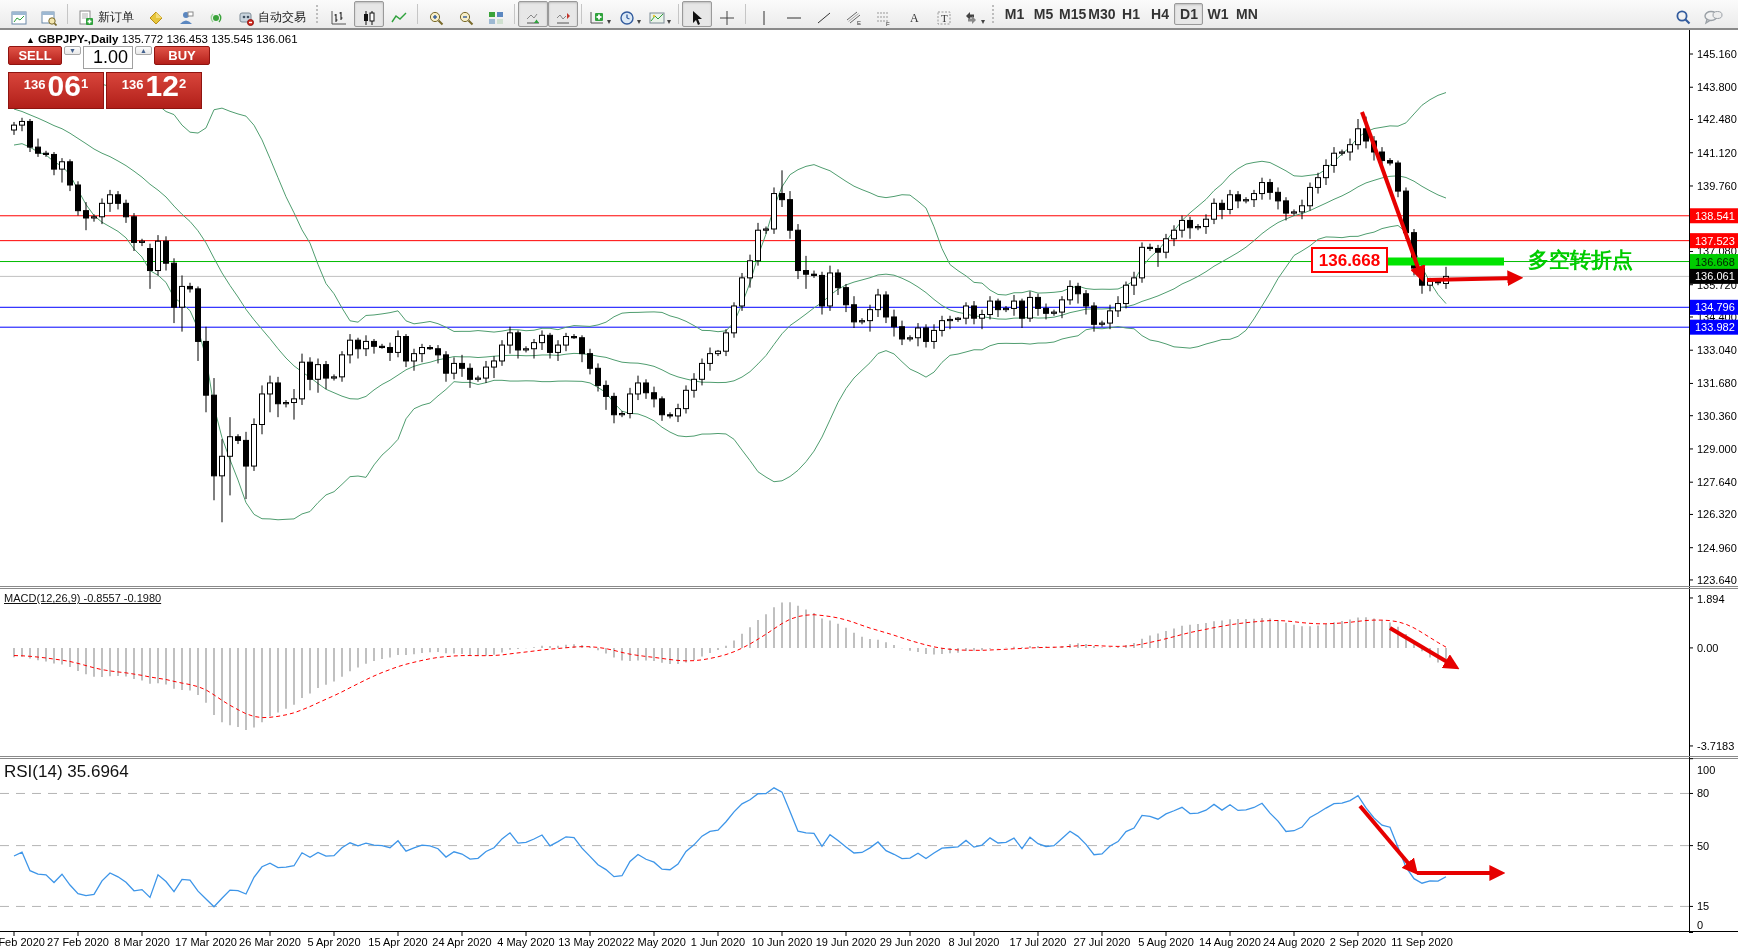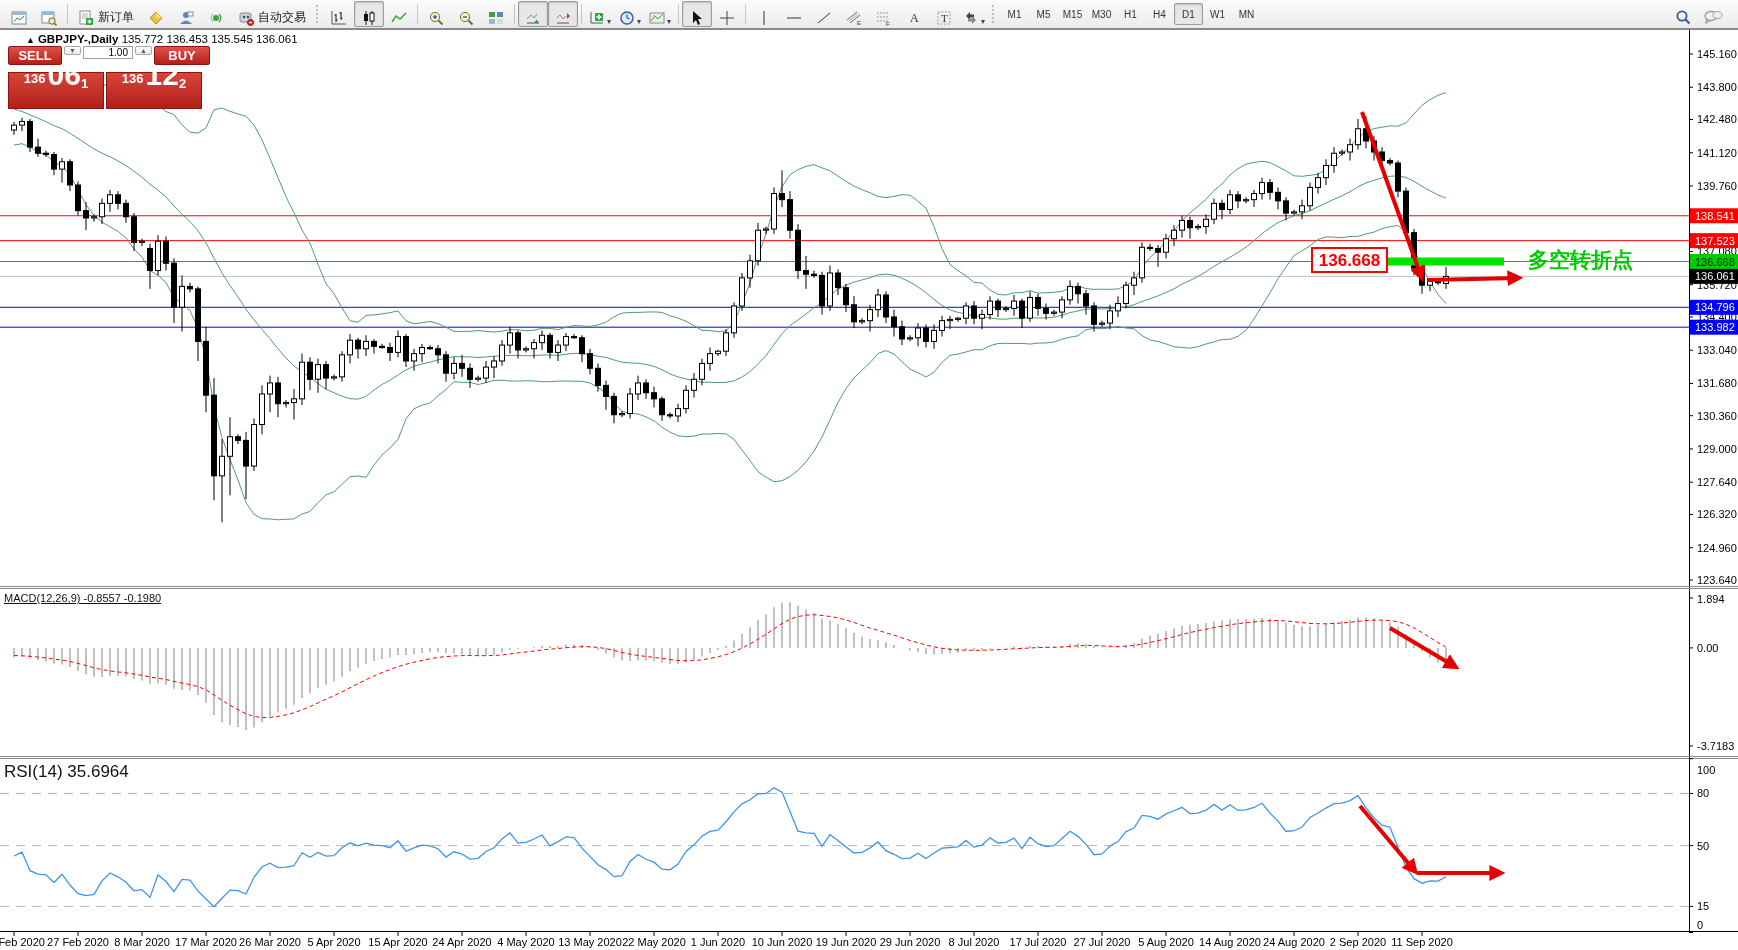--- a/index.html
+++ b/index.html
@@ -5,40 +5,40 @@
   html,body{margin:0;padding:0;background:#fff;}
   #app{position:relative;width:1738px;height:950px;background:#fff;font-family:"Liberation Sans",sans-serif;overflow:hidden;}
   
   .tb{position:relative;z-index:5;display:flex;align-items:center;height:28px;background:linear-gradient(#fbfbfb,#ebebeb);border-bottom:2px solid #8a8a8a;padding:0 4px;}
   .btn{min-width:24px;height:24px;display:flex;align-items:flex-end;justify-content:center;border:1px solid transparent;border-radius:2px;background:transparent;padding:0 2px;cursor:default;}
   .btn.txt{padding:0 6px;font-size:12px;color:#222;gap:4px;}
   .btn.pressed{background:#e7e7e7;border-color:#9a9a9a;box-shadow:inset 0 1px 2px rgba(0,0,0,.18);}
   .sep{width:1px;height:20px;background:#c6c6c6;margin:0 3px;}
   .grip{width:3px;height:18px;border-left:2px dotted #bdbdbd;margin:0 3px;}
   .caret{font-size:8px;color:#444;margin-left:2px;}
-  .tfbtn{min-width:27px;height:20px;font-size:10px;font-weight:normal;color:#333;display:flex;align-items:center;justify-content:center;border:1px solid transparent;border-radius:2px;}
+  .tfbtn{min-width:27px;height:20px;font-size:14px;font-weight:bold;color:#333;display:flex;align-items:center;justify-content:center;border:1px solid transparent;border-radius:2px;}
   .tfbtn.pressed{background:#e7e7e7;border-color:#9a9a9a;box-shadow:inset 0 1px 2px rgba(0,0,0,.18);text-align:center;}
   .tbright{margin-left:auto;display:flex;align-items:center;margin-right:6px;}
   .ic{display:block;}
   
   #cv{position:absolute;left:0;top:0;z-index:1;font-family:"Liberation Sans",sans-serif;}
   
   #symtitle{position:absolute;left:26px;top:33px;z-index:3;font-size:11.5px;color:#000;white-space:nowrap;}
   #symtitle .tri{font-size:9px;margin-right:3px;}
   #macdlabel{position:absolute;left:4px;top:592px;z-index:3;font-size:11px;color:#111;text-decoration:underline;}
   #rsilabel{position:absolute;left:4px;top:762px;z-index:3;font-size:17px;color:#111;}
   
   #qp{position:absolute;left:8px;top:46px;z-index:4;width:194px;}
   .qrow1{display:flex;gap:2px;align-items:flex-start;height:23px;}
   .qsell,.qbuy{flex:0 0 54px;border:1px solid #8f1410;border-radius:2px;background:linear-gradient(#e05347,#b5201a);color:#fff;font-size:13px;font-weight:bold;font-family:"Liberation Sans",sans-serif;}
   .qbuy{flex:0 0 56px;}
   .qstep{flex:0 0 17px;border:1px solid #a8a8a8;background:linear-gradient(#fdfdfd,#e8e8e8);font-size:7px;color:#44628f;border-radius:2px;padding:0;}
-  .qvol{flex:1 1 auto;width:40px;border:1px solid #a0a0a0;font-size:10px;text-align:right;padding:0 4px;font-family:"Liberation Sans",sans-serif;}
+  .qvol{flex:1 1 auto;width:40px;border:1px solid #a0a0a0;font-size:18px;text-align:right;padding:0 4px;font-family:"Liberation Sans",sans-serif;}
   .qrow2{display:flex;gap:2px;margin-top:3px;height:37px;}
-  .qprice{flex:1 1 50%;background:linear-gradient(#d8453b,#b11f19);border:1px solid #8f1410;color:#fff;display:flex;align-items:flex-end;justify-content:center;padding-bottom:18px;}
+  .qprice{flex:1 1 50%;background:linear-gradient(#d8453b,#b11f19);border:1px solid #8f1410;color:#fff;display:flex;align-items:center;justify-content:center;padding-bottom:9px;}
   .qsm{font-size:13px;font-weight:bold;margin:0 2px 4px 0;}
   .qbg{font-size:30px;font-weight:bold;line-height:30px;}
   .qsup{font-size:13px;font-weight:bold;align-self:flex-start;margin-top:3px;}
 </style>
 </head>
 <body>
 
 <div id="app">
 
   <div class="tb">

